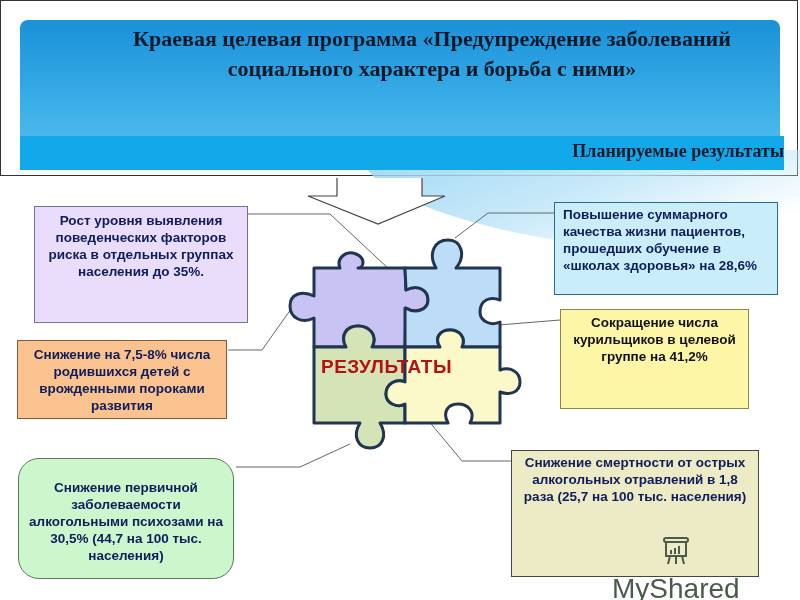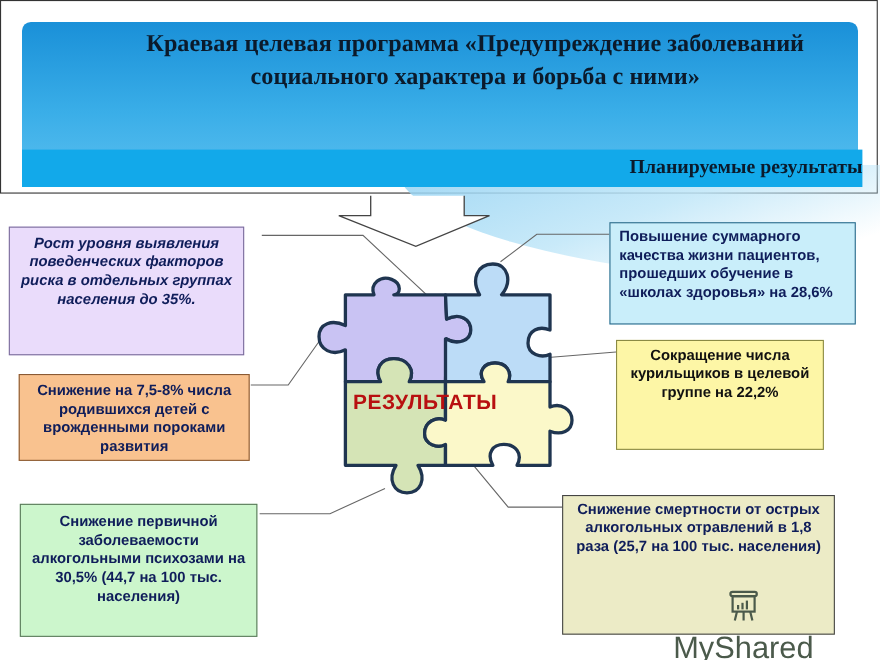--- a/index.html
+++ b/index.html
@@ -5,23 +5,23 @@
   html,body{margin:0;padding:0;}
   body{width:800px;height:600px;position:relative;overflow:hidden;background:#ffffff;font-family:"Liberation Sans",sans-serif;}
   .frame{position:absolute;left:0;top:0;width:798px;height:176px;border:1px solid #333;border-bottom:1px solid #333;box-sizing:border-box;}
   .swoosh{position:absolute;left:360px;top:150px;width:460px;height:110px;background:linear-gradient(160deg,#8fd0f2 0%,#bfe6f8 45%,rgba(255,255,255,0) 80%);border-radius:0 0 0 100%;opacity:.85;}
   .header{position:absolute;left:20px;top:20px;width:760px;height:150px;border-radius:8px 8px 0 0;background:linear-gradient(180deg,#1a90d8 0%,#3aaee8 55%,#5cc0f0 100%);}
   .title{position:absolute;left:20px;top:24px;width:760px;text-align:center;font-family:"Liberation Serif",serif;font-weight:bold;font-size:22px;line-height:30px;color:#0b1a2b;margin-left:32px;}
   .subbar{position:absolute;left:20px;top:136px;width:764px;height:34px;background:#12a9ea;}
   .subtitle{position:absolute;left:20px;top:141px;width:764px;text-align:right;font-family:"Liberation Serif",serif;font-weight:bold;font-size:18px;color:#0b1a2b;}
   .box{position:absolute;box-sizing:border-box;border:1px solid #555;font-weight:bold;font-size:13.5px;line-height:17px;color:#0f1d5a;}
   .c{text-align:center;}
-  .b1{left:8px;top:206px;width:214px;height:117px;background:#eadcfb;border-color:#7a6c9c;padding:5px 6px;font-style:italic;}
+  .b1{left:34px;top:206px;width:214px;height:117px;background:#eadcfb;border-color:#7a6c9c;padding:5px 6px;}
   .b2{left:17px;top:340px;width:210px;height:79px;background:#f9c28f;border-color:#8a5a34;padding:5px 4px;}
-  .b3{left:18px;top:458px;width:216px;height:121px;background:#ccf6cc;border-color:#5a7a5a;padding:6px 4px;}
+  .b3{left:18px;top:458px;width:216px;height:121px;background:#ccf6cc;border-color:#5a7a5a;padding:20px 4px;border-radius:21px;}
   .b4{left:554px;top:202px;width:224px;height:93px;background:#c9eefa;border-color:#2a6a8a;padding:3px 8px;text-align:left;}
   .b5{left:560px;top:309px;width:189px;height:100px;background:#fdf6a6;border-color:#8a8a44;padding:4px 6px;color:#111;}
   .b6{left:511px;top:450px;width:248px;height:127px;background:#ecebc6;border-color:#444;padding:3px 8px;text-align:center;}
   .wm{position:absolute;left:612px;top:535px;display:flex;align-items:center;gap:6px;font-size:28px;color:#4b5a4b;flex-direction:column;}
   svg.lines{position:absolute;left:0;top:0;}
   .res{position:absolute;left:321px;top:356px;font-weight:bold;font-size:19px;color:#b81010;letter-spacing:.5px;}
 </style>
 </head>
 <body>
 
@@ -55,21 +55,21 @@
     <path fill="#fbf8c9" d="M405,347 L440,347 C434,338 440,330 450,330 C460,330 466,338 462,347 L500,347 L500,370 C510,366 520,372 520,382 C520,392 510,396 500,392 L500,423 L470,423 C476,412 468,404 458,404 C448,404 442,412 448,423 L405,423 L405,404 C398,408 386,404 386,394 C386,384 396,378 405,382 Z"></path>
   </g>
 </svg>
 
 <div class="res">РЕЗУЛЬТАТЫ</div>
 
 <div class="box b1 c"><span>Рост уровня выявления поведенческих факторов риска в отдельных группах населения до 35%.</span></div>
 <div class="box b2 c"><span>Снижение на 7,5-8% числа родившихся детей с врожденными пороками развития</span></div>
 <div class="box b3 c"><span>Снижение первичной заболеваемости алкогольными психозами на  30,5% (44,7  на 100 тыс. населения)</span></div>
 <div class="box b4"><span>Повышение суммарного качества жизни пациентов, прошедших обучение в «школах здоровья» на 28,6%</span></div>
-<div class="box b5 c"><span>Сокращение числа курильщиков в целевой группе на 22,2%</span></div>
+<div class="box b5 c"><span>Сокращение числа курильщиков в целевой группе на 41,2%</span></div>
 <div class="box b6"><span>Снижение смертности от острых алкогольных отравлений в 1,8 раза (25,7  на 100 тыс. населения)</span></div>
 
 <div class="wm">
   <svg width="32" height="32" viewBox="0 0 32 32">
     <rect x="4" y="3" width="24" height="4" rx="2" fill="none" stroke="#4b5a4b" stroke-width="2"></rect>
     <rect x="6" y="7" width="20" height="14" fill="none" stroke="#4b5a4b" stroke-width="2"></rect>
     <rect x="10" y="15" width="2" height="4" fill="#4b5a4b"></rect>
       <rect x="14" y="13" width="2" height="6" fill="#4b5a4b"></rect>
       <rect x="18" y="11" width="2" height="8" fill="#4b5a4b"></rect>
     <path d="M10,21 L8,29 M16,21 L16,29 M22,21 L24,29" stroke="#4b5a4b" stroke-width="2"></path>

